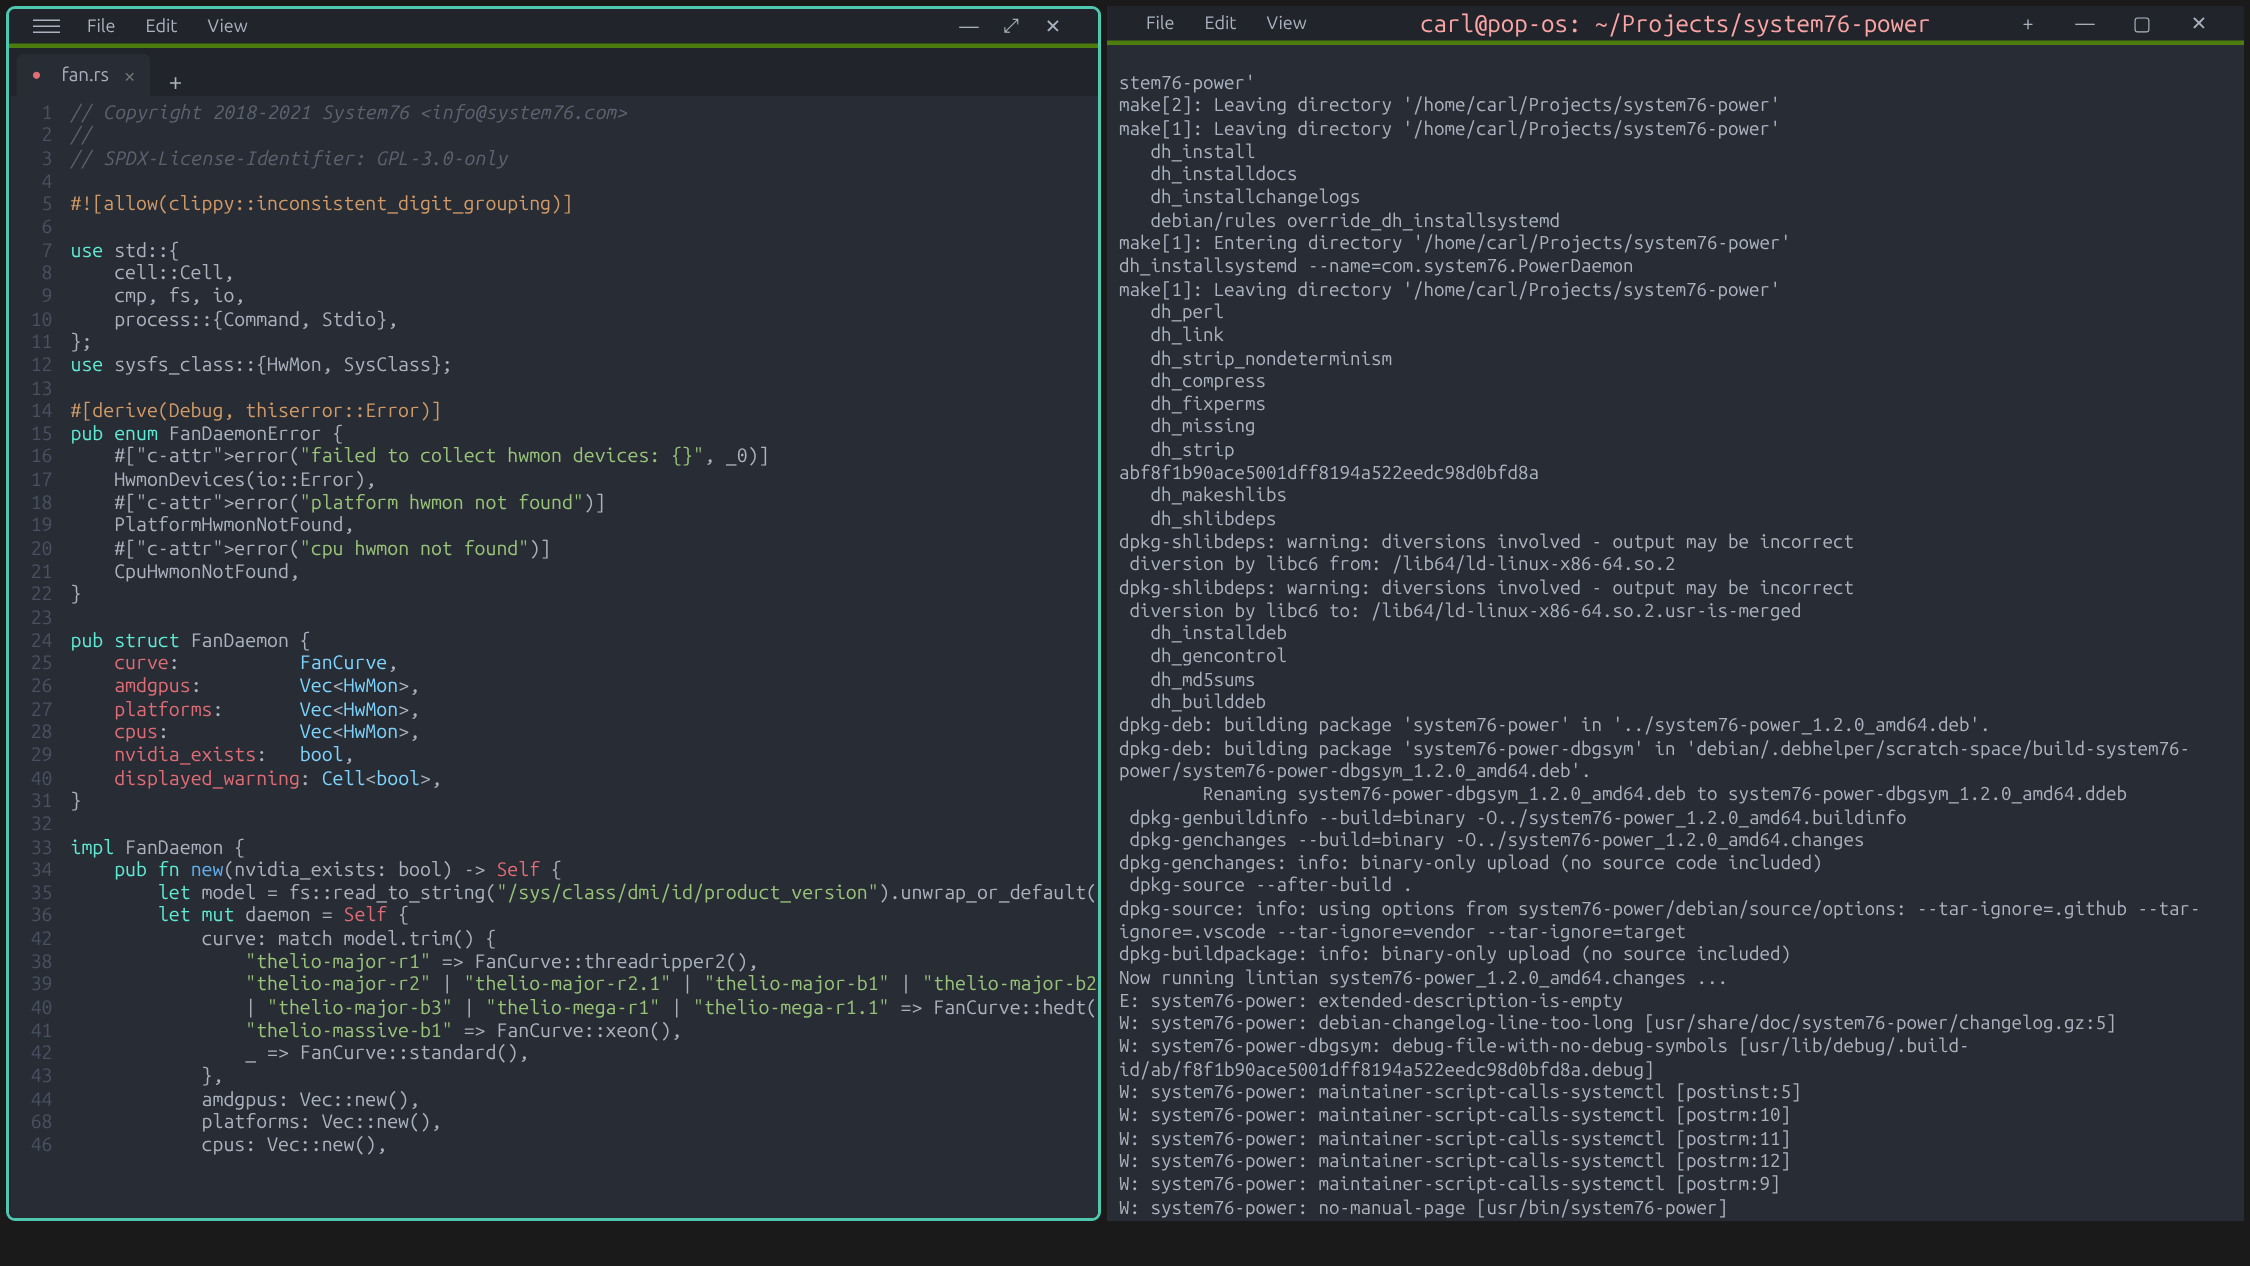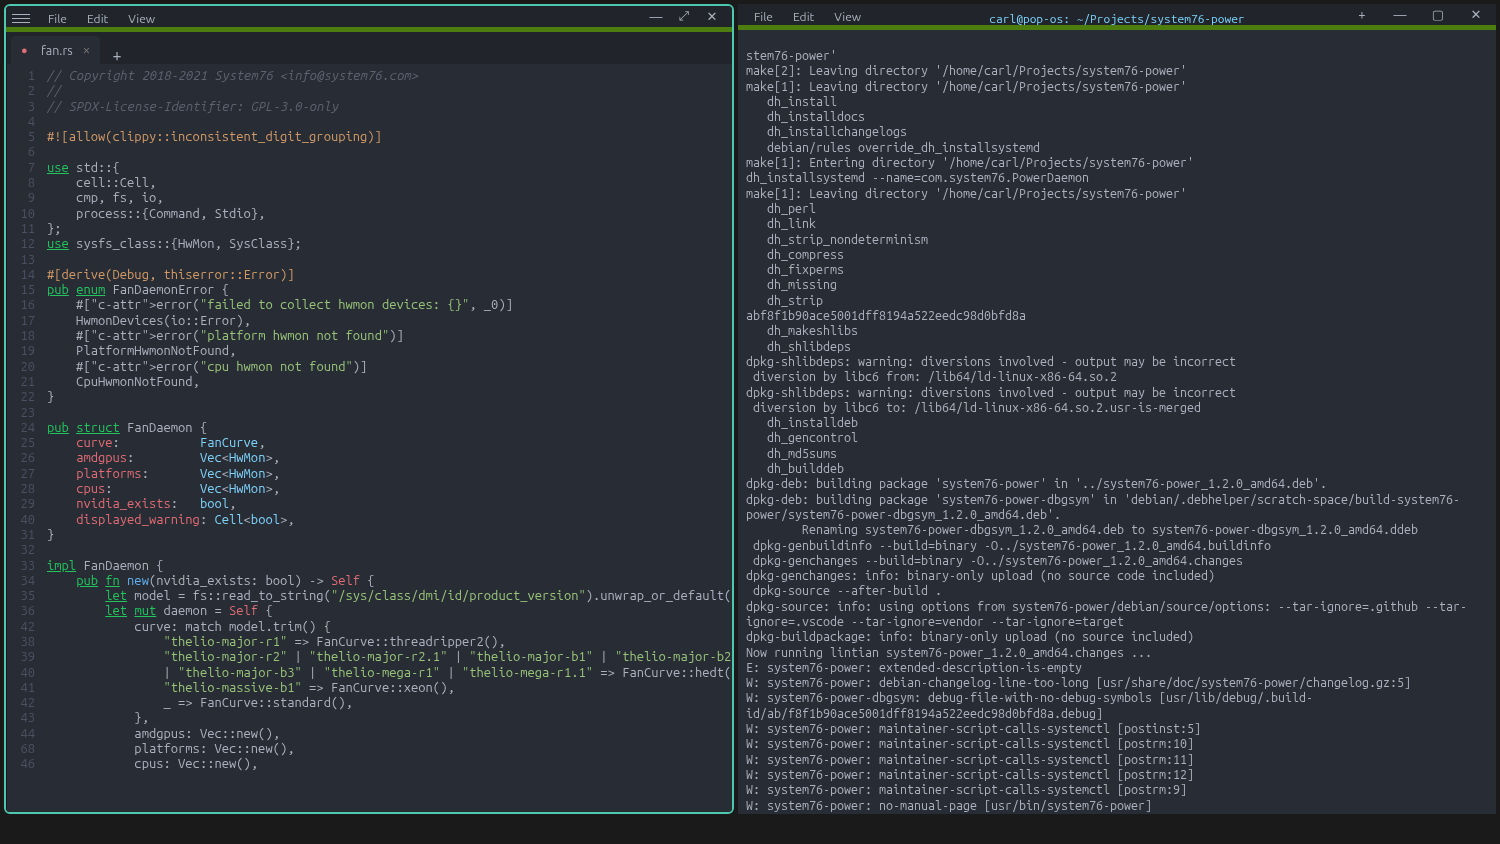--- a/index.html
+++ b/index.html
@@ -29,42 +29,42 @@
   height: 810px;
   margin: 4px 4px 4px 0;
   background: #282c34;
   border-radius: 6px;
   display: flex;
   flex-direction: column;
 }
 .menubar {
   height: 26px;
   display: flex;
-  align-items: flex-end;
-  padding: 0 6px;
+  align-items: center;
+  padding: 0 16px;
   color: #abb2bf;
   font-size: 12px;
-  border-bottom: 5px solid #4d7c0f;
+  border-bottom: 3px solid #4d7c0f;
 }
 .menubar.left { background: #21252b; }
 .menubar.right { background: #21252b; justify-content: space-between; }
 .hamburger {
   width: 18px;
   height: 18px;
   display: inline-flex;
   flex-direction: column;
   justify-content: center;
   gap: 3px;
   margin-right: 8px;
 }
 .hamburger span { display: block; height: 1px; background: #abb2bf; }
 .menu-item { padding: 2px 10px; cursor: pointer; }
 .win-controls { margin-left: auto; display: flex; }
 .win-btn { width: 28px; height: 22px; display: flex; align-items: center; justify-content: center; color: #abb2bf; font-size: 13px; cursor: pointer; }
-.title-text { font-family: 'Ubuntu Mono','Consolas',monospace; font-size: 12px; color: #7dd3fc; }
+.title-text { font-family: 'Ubuntu Mono','Consolas',monospace; font-size: 16px; color: #fca5a5; }
 .right-menu-left { display: flex; align-items: center; }
 .right-title-center { position: absolute; left: 50%; transform: translateX(-50%); }
 
 .editor-body { flex: 1; display: flex; overflow: hidden; }
 .sidebar {
   width: 225px;
   background: #21252b;
   border-right: 1px solid #181a1f;
   display: flex;
   flex-direction: column;
@@ -145,21 +145,21 @@
 .gutter div { height: 15.3px; }
 .codebody {
   flex: 1;
   padding: 4px 0 0 6px;
   white-space: pre;
   color: #abb2bf;
   overflow: hidden;
 }
 .codebody div { height: 15.3px; }
 .c-comment { color: #5c6370; font-style: italic; }
-.c-key { color: #22c55e; text-decoration: underline; }
+.c-key { color: #5eead4; }
 .c-fn { color: #61afef; }
 .c-str { color: #98c379; }
 .c-attr { color: #d19a66; }
 .c-type { color: #7dd3fc; }
 .c-self { color: #e06c75; }
 
 .terminal {
   flex: 1;
   font-family: 'Ubuntu Mono','Consolas',monospace;
   font-size: 12.5px;

